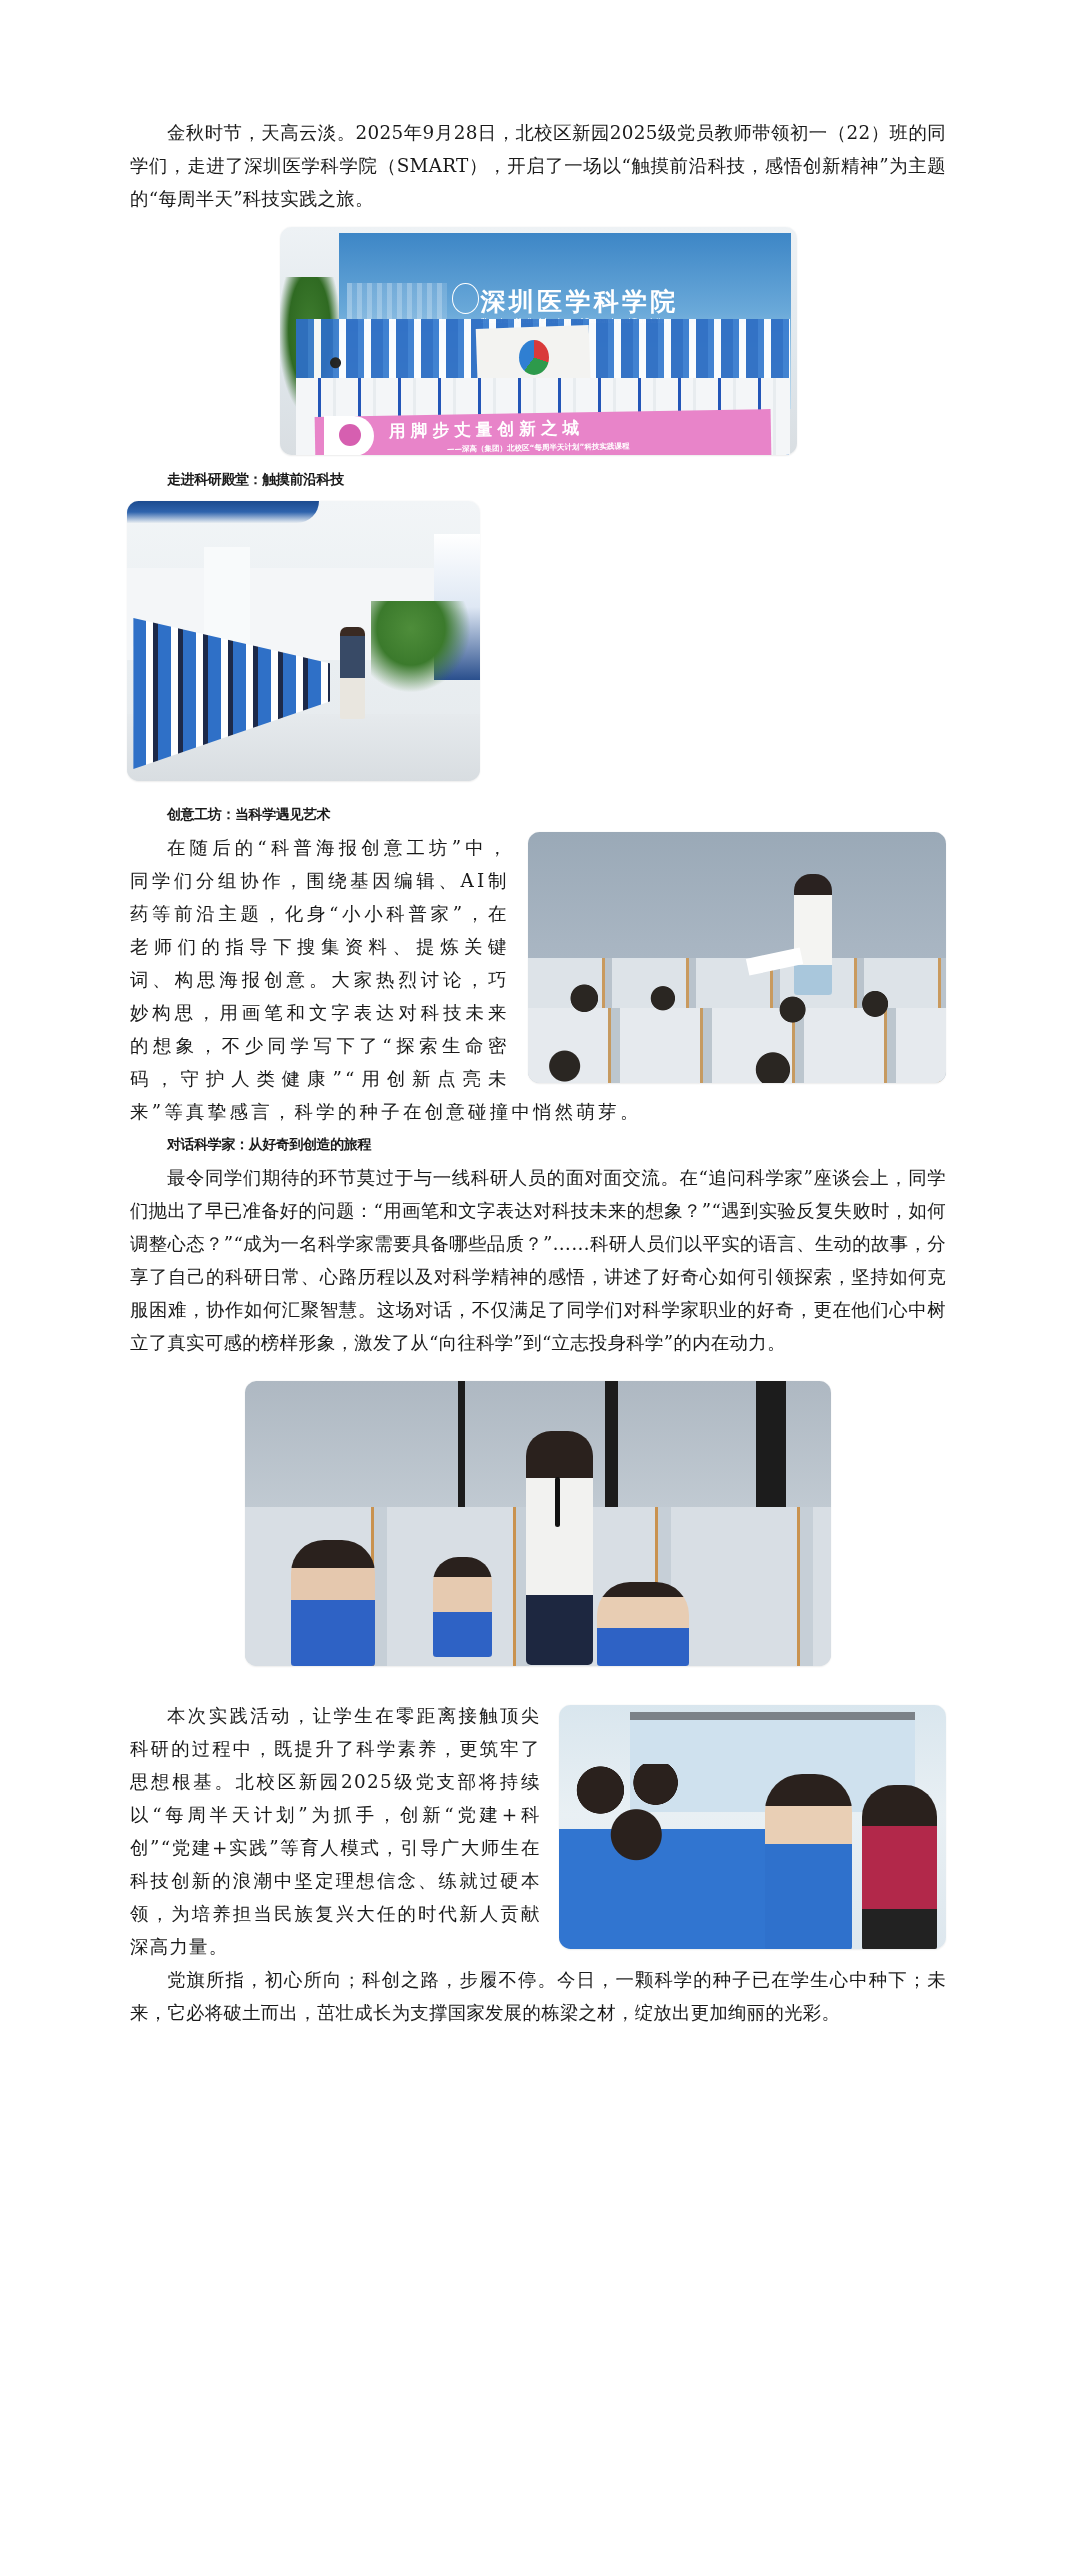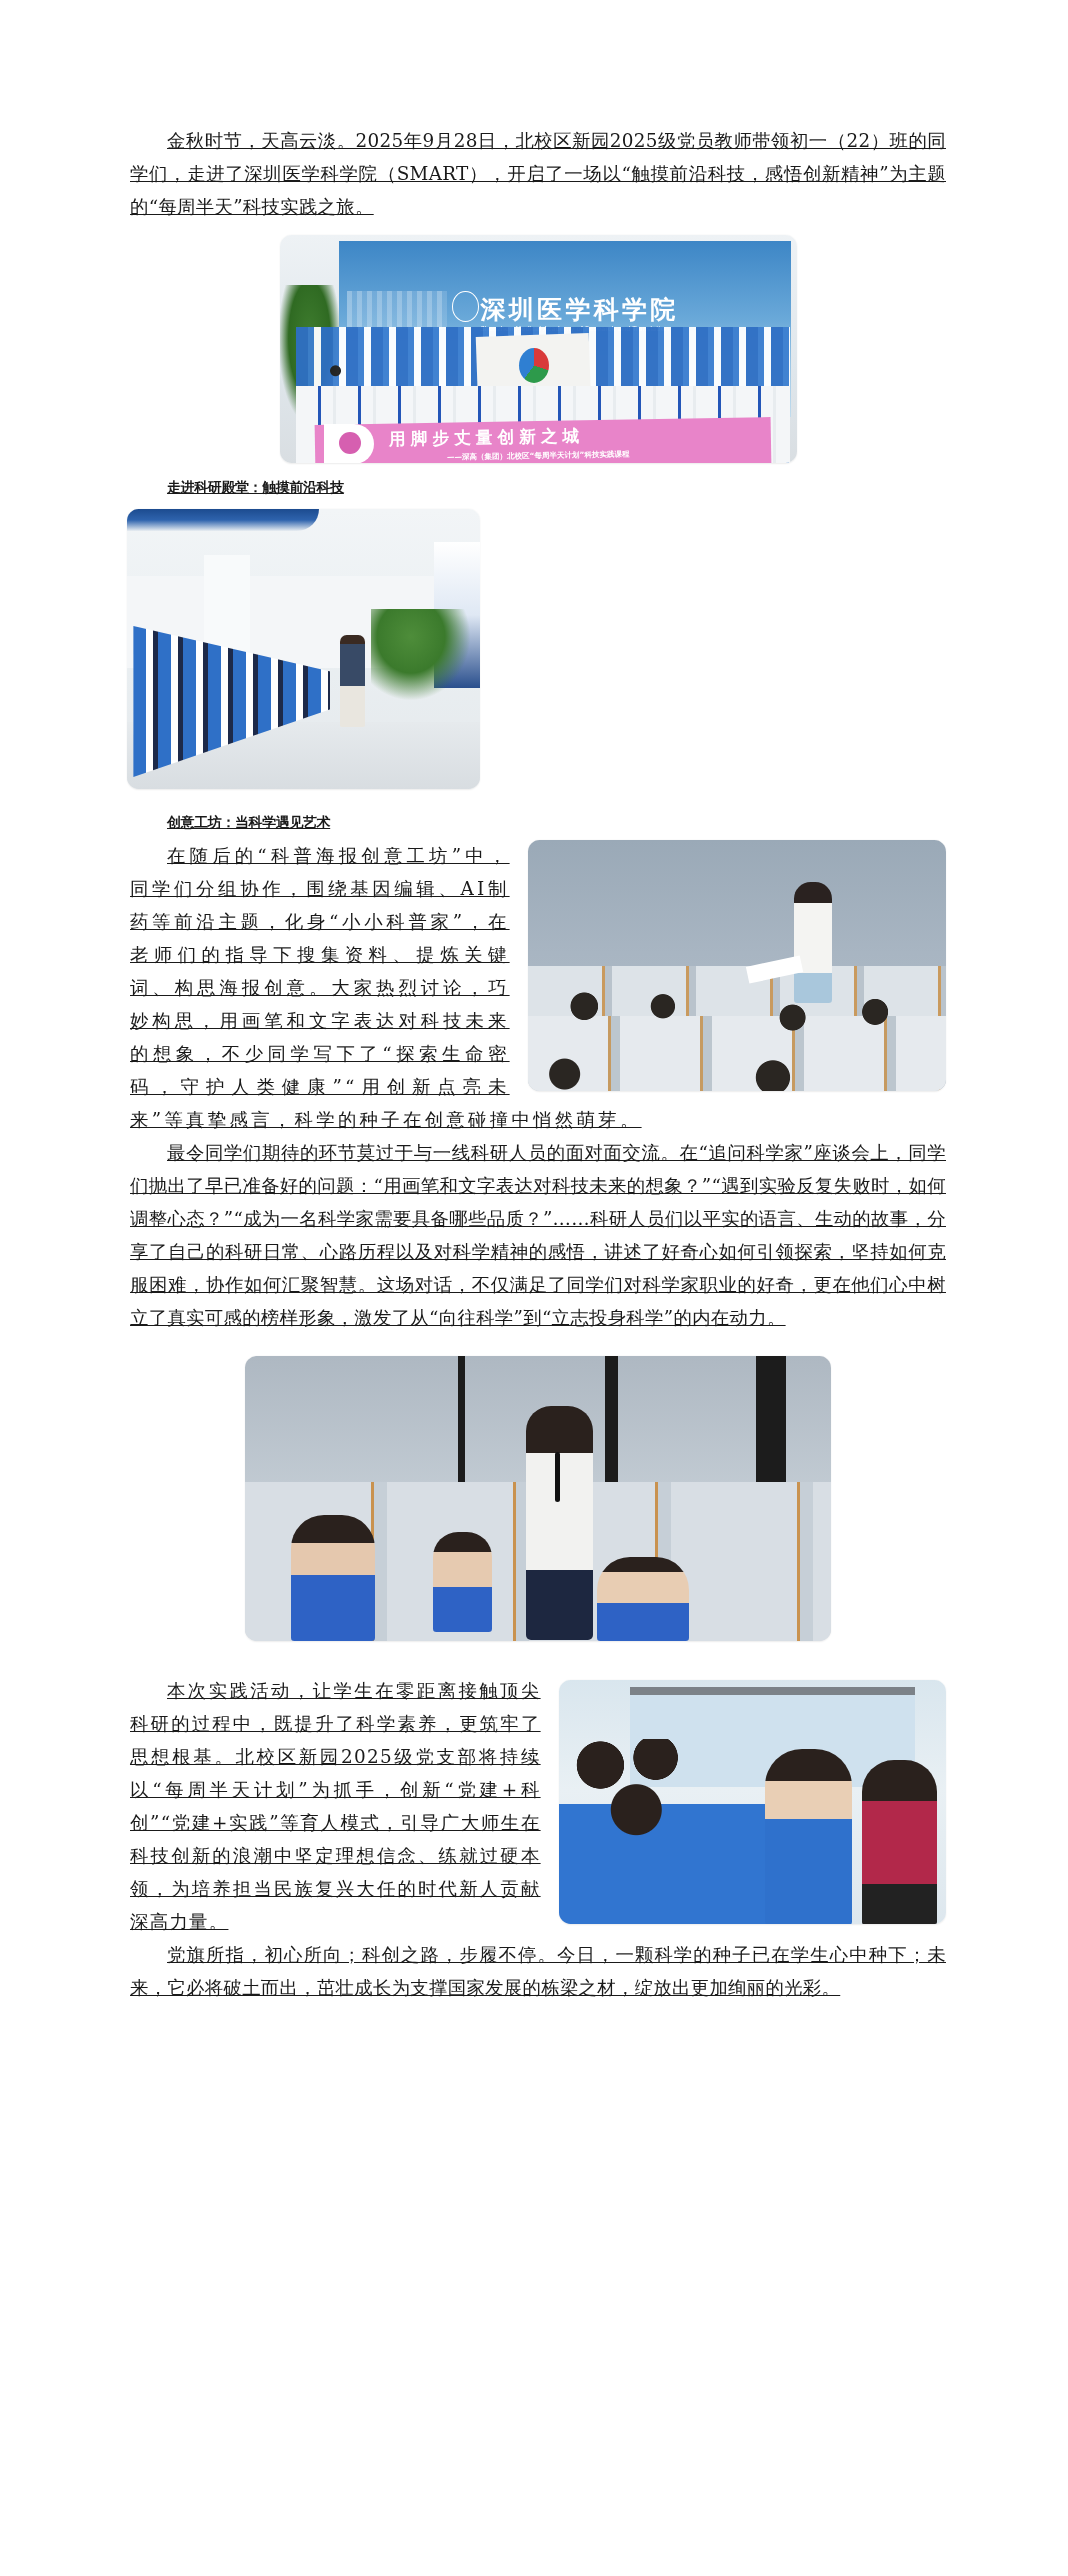--- a/index.html
+++ b/index.html
@@ -7,23 +7,22 @@
     width: 1069px;
     height: 2576px;
     position: relative;
     overflow: hidden;
     font-family: "DejaVu Serif", "Liberation Serif", serif;
     color: #1a1a1a;
   }
   .page {
     position: absolute;
     left: 130px;
-    top: 124px;
+    top: 116px;
     width: 816px;
-    text-decoration: underline;
   }
   p.body {
     margin: 0;
     font-size: 18.4px;
     line-height: 33px;
     text-indent: 37px;
     text-align: justify;
     letter-spacing: 0.3px;
   }
   h2.section {
@@ -188,20 +187,21 @@
   <div class="photo float-right p3" style="margin-top:1.7px;">
     <div class="rows"></div>
     <div class="teacher"></div>
     <div class="paper"></div>
     <div class="rows2"></div>
     <div class="kids"></div>
   </div>
   <p class="body" style="letter-spacing:3.3px;">在随后的“科普海报创意工坊”中，同学们分组协作，围绕基因编辑、AI制药等前沿主题，化身“小小科普家”，在老师们的指导下搜集资料、提炼关键词、构思海报创意。大家热烈讨论，巧妙构思，用画笔和文字表达对科技未来的想象，不少同学写下了“探索生命密码，守护人类健康”“用创新点亮未来”等真挚感言，科学的种子在创意碰撞中悄然萌芽。</p>
   <div class="clear"></div>
 
+  <h2 class="section">对话科学家：从好奇到创造的旅程</h2>
   <p class="body">最令同学们期待的环节莫过于与一线科研人员的面对面交流。在“追问科学家”座谈会上，同学们抛出了早已准备好的问题：“用画笔和文字表达对科技未来的想象？”“遇到实验反复失败时，如何调整心态？”“成为一名科学家需要具备哪些品质？”……科研人员们以平实的语言、生动的故事，分享了自己的科研日常、心路历程以及对科学精神的感悟，讲述了好奇心如何引领探索，坚持如何克服困难，协作如何汇聚智慧。这场对话，不仅满足了同学们对科学家职业的好奇，更在他们心中树立了真实可感的榜样形象，激发了从“向往科学”到“立志投身科学”的内在动力。</p>
 
   <div class="photo photo-center p4" style="margin-top:22px;margin-bottom:33px;">
     <div class="col1"></div>
     <div class="col2"></div>
     <div class="col3"></div>
     <div class="seats"></div>
     <div class="boy3"></div>
     <div class="boy1"></div>
     <div class="girl"></div>

